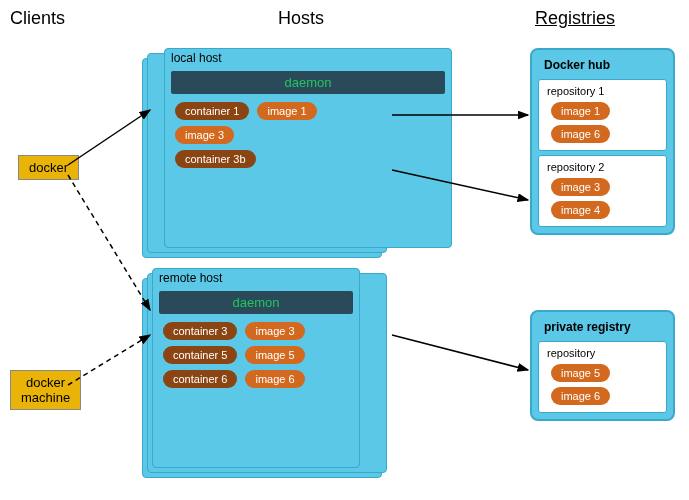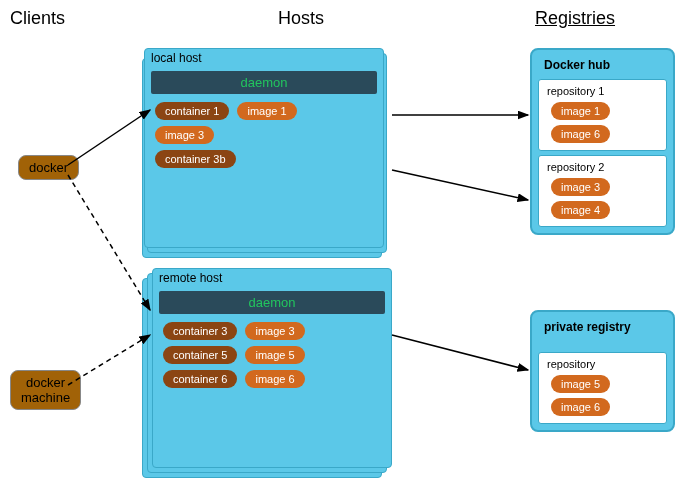--- a/index.html
+++ b/index.html
@@ -107,23 +107,23 @@
 
     .repo-label {
       font-size: 11px;
       color: #000;
       margin-bottom: 3px;
     }
 
     
     .client-box {
       position: absolute;
-      background: #a16207;
+      background: #eab308;
       border: 1.5px solid #888;
-      border-radius: 8px;
+      border-radius: 0;
       padding: 4px 10px;
       font-size: 13px;
     }
 
     
     .arrows-svg {
       position: absolute;
       top: 0; left: 0;
       width: 689px;
       height: 500px;
@@ -144,39 +144,39 @@
     <span>docker</span>
   </div>
 
   <div class="client-box" style="top: 370px; left: 10px; text-align:center;">
     <span>docker<br>machine</span>
   </div>
 
   <div class="host-stack" style="top: 58px; left: 142px; width: 240px; height: 200px; z-index: 3;"></div>
   <div class="host-stack" style="top: 53px; left: 147px; width: 240px; height: 200px; z-index: 4;"></div>
 
-  <div class="host-box" style="top: 48px; left: 144px; width: 240px; height: 200px; z-index: 5;">
+  <div class="host-box" style="top: 48px; left: 164px; width: 288px; height: 200px; z-index: 5;">
     <div class="host-label">local host</div>
     <div class="daemon-bar">daemon</div>
     <div class="row-group">
       <span class="container-item">container 1</span>
       <span class="image-item">image 1</span>
     </div>
     <div class="row-group">
       <span class="image-item">image 3</span>
     </div>
     <div class="row-group">
       <span class="container-item">container 3b</span>
     </div>
   </div>
 
   <div class="host-stack" style="top: 278px; left: 142px; width: 240px; height: 200px; z-index: 3;"></div>
   <div class="host-stack" style="top: 273px; left: 147px; width: 240px; height: 200px; z-index: 4;"></div>
 
-  <div class="host-box" style="top: 268px; left: 152px; width: 240px; height: 200px; z-index: 5;">
+  <div class="host-box" style="top: 268px; left: 152px; width: 208px; height: 200px; z-index: 5;">
     <div class="host-label">remote host</div>
     <div class="daemon-bar">daemon</div>
     <div class="row-group">
       <span class="container-item">container 3</span>
       <span class="image-item">image 3</span>
     </div>
     <div class="row-group">
       <span class="container-item">container 5</span>
       <span class="image-item">image 5</span>
     </div>
@@ -194,21 +194,21 @@
       <span class="image-item" style="margin-top:3px;">image 6</span>
     </div>
     <div class="repo-box" style="margin-bottom:0;">
       <div class="repo-label">repository 2</div>
       <span class="image-item">image 3</span><br>
       <span class="image-item" style="margin-top:3px;">image 4</span>
     </div>
   </div>
 
   <div class="registry-outer" style="top: 310px; left: 530px; width: 145px;">
-    <div class="host-label" style="font-weight:bold; margin-bottom:16px;">private registry</div>
+    <div class="host-label" style="font-weight:bold; margin-bottom:5px;">private registry</div>
     <div class="repo-box" style="margin-bottom:0;">
       <div class="repo-label">repository</div>
       <span class="image-item">image 5</span><br>
       <span class="image-item" style="margin-top:3px;">image 6</span>
     </div>
   </div>
 
   <svg class="arrows-svg">
     <defs>
       <marker id="arrowhead" markerWidth="8" markerHeight="6" refX="7" refY="3" orient="auto">

